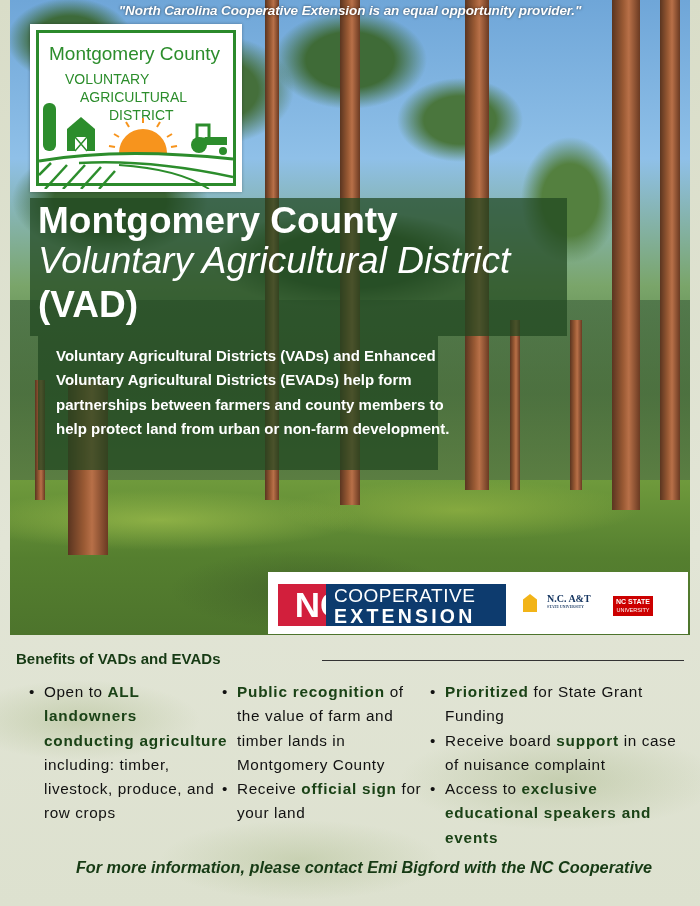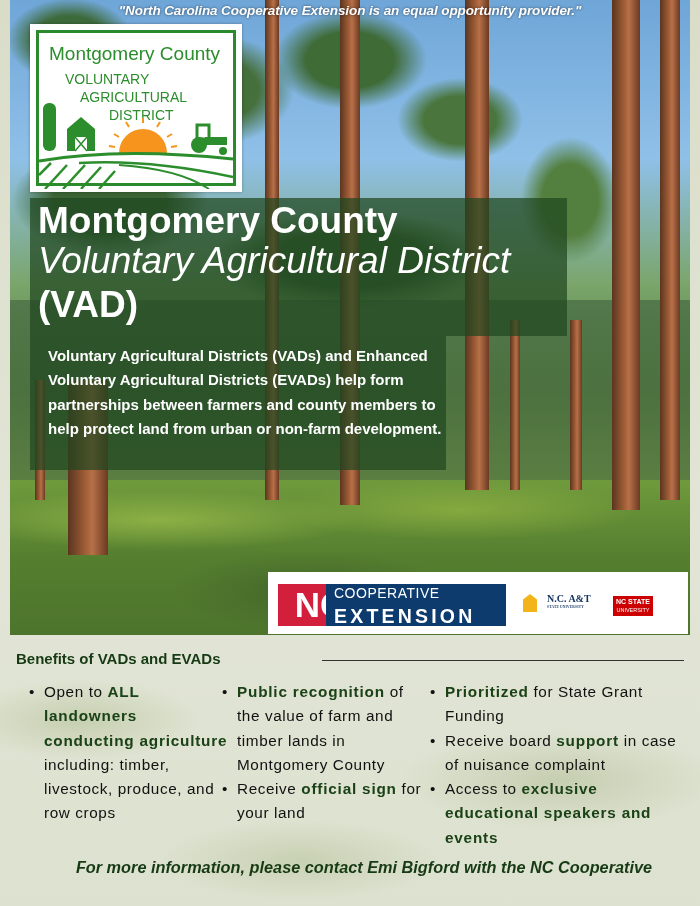--- a/index.html
+++ b/index.html
@@ -44,32 +44,32 @@
   .logo-t1 { position:absolute; left:10px; top:10px; color:#2c8d2c; font-size:19px; }
   .logo-t2 { position:absolute; left:26px; top:38px; color:#2c8d2c; font-size:14px; }
   .logo-t3 { position:absolute; left:41px; top:56px; color:#2c8d2c; font-size:14px; }
   .logo-t4 { position:absolute; left:70px; top:74px; color:#2c8d2c; font-size:14px; }
   .logo-art { position:absolute; left:0; top:66px; width:194px; height:90px; }
   .title-box { position:absolute; left:30px; top:198px; width:537px; height:138px;
     background:rgba(32,70,32,.72); }
   .title-1 { position:absolute; left:8px; top:2px; color:#fff; font-weight:bold; font-size:37px; }
   .title-2 { position:absolute; left:8px; top:42px; color:#fff; font-style:italic; font-size:37px; }
   .title-3 { position:absolute; left:8px; top:86px; color:#fff; font-weight:bold; font-size:37px; }
-  .desc-box { position:absolute; left:30px; top:336px; width:416px; height:134px;
-    background:rgba(32,70,32,.72); }
+  .desc-box { position:absolute; left:38px; top:336px; width:360px; height:134px;
+    background:rgba(32,70,32,.72);padding-left:40px; }
   .desc { position:absolute; left:18px; top:8px; width:410px; color:#fff; font-weight:bold;
     font-size:15px; line-height:24.3px; }
   .partners { position:absolute; left:268px; top:572px; width:420px; height:62px;
     background:#fff; }
   .nc-block { position:absolute; left:10px; top:12px; width:48px; height:42px;
     background:#d21f3c; color:#fff; font-weight:bold; font-size:35px;
     display:flex; align-items:center; justify-content:center;padding-left:18px; }
   .ce-block { position:absolute; left:58px; top:12px; width:180px; height:42px;
     background:#0d3b6e; color:#fff; }
-  .ce-1 { position:absolute; left:8px; top:1px; font-size:14px; letter-spacing:.5px; }
+  .ce-1 { position:absolute; left:8px; top:1px; font-size:19px; letter-spacing:.5px; }
   .ce-2 { position:absolute; left:8px; top:21px; font-size:19.5px; font-weight:bold; letter-spacing:3.2px; }
   .at-logo { position:absolute; left:255px; top:22px; display:flex; align-items:center; gap:10px; }
   .at-mark { width:14px; height:18px; background:#f2b418;
     clip-path:polygon(50% 0,100% 30%,100% 100%,0 100%,0 30%); }
   .at-text { color:#12335f; font-family:"Liberation Serif", serif; font-weight:bold; font-size:10px; line-height:9px; }
   .at-sub { font-size:3.5px; display:block; letter-spacing:.2px; }
   .ncs { position:absolute; left:345px; top:24px; width:40px; height:20px; background:#cc0000;
     color:#fff; font-size:7px; font-weight:bold; text-align:center; line-height:8px; padding-top:2px; box-sizing:border-box; }
   .ncs span { display:block; font-weight:normal; font-size:5.5px; }
   .ben-title { position:absolute; left:16px; top:650px; color:#163a14; font-weight:bold; font-size:15px; }

